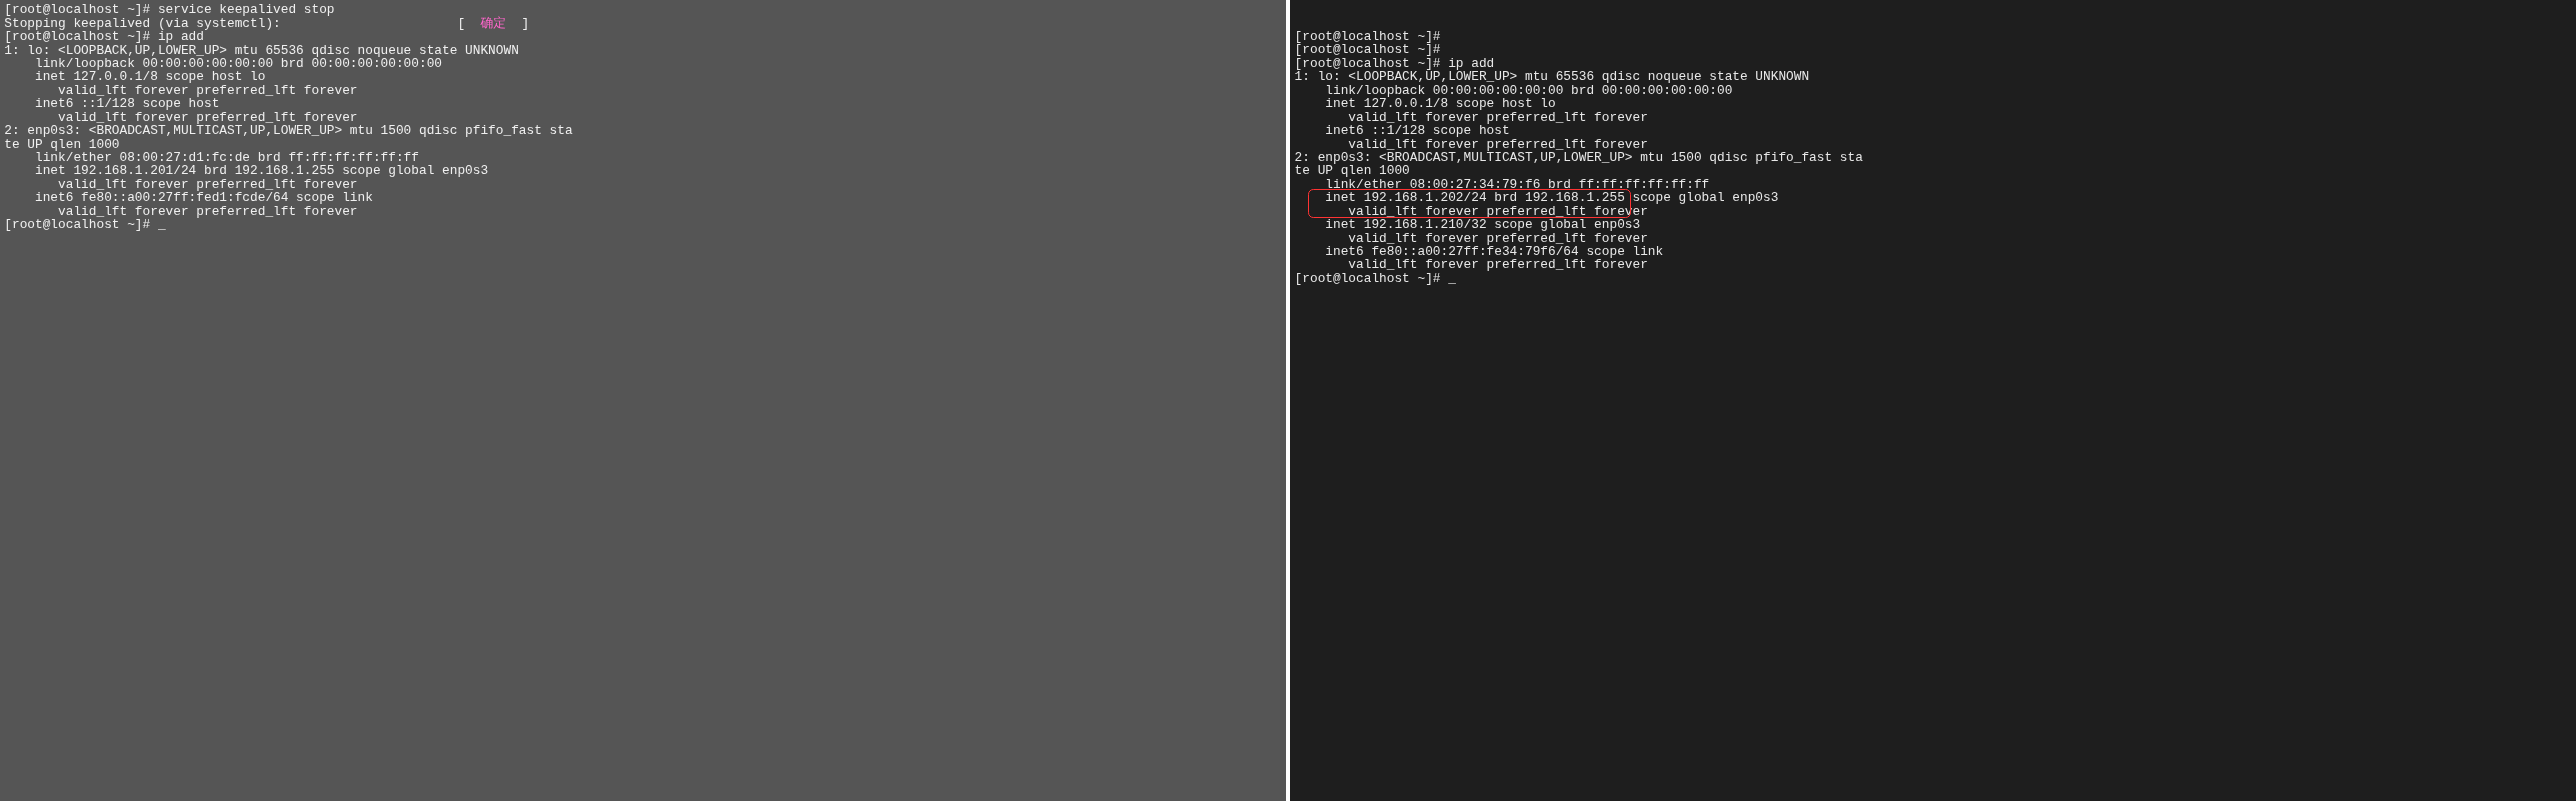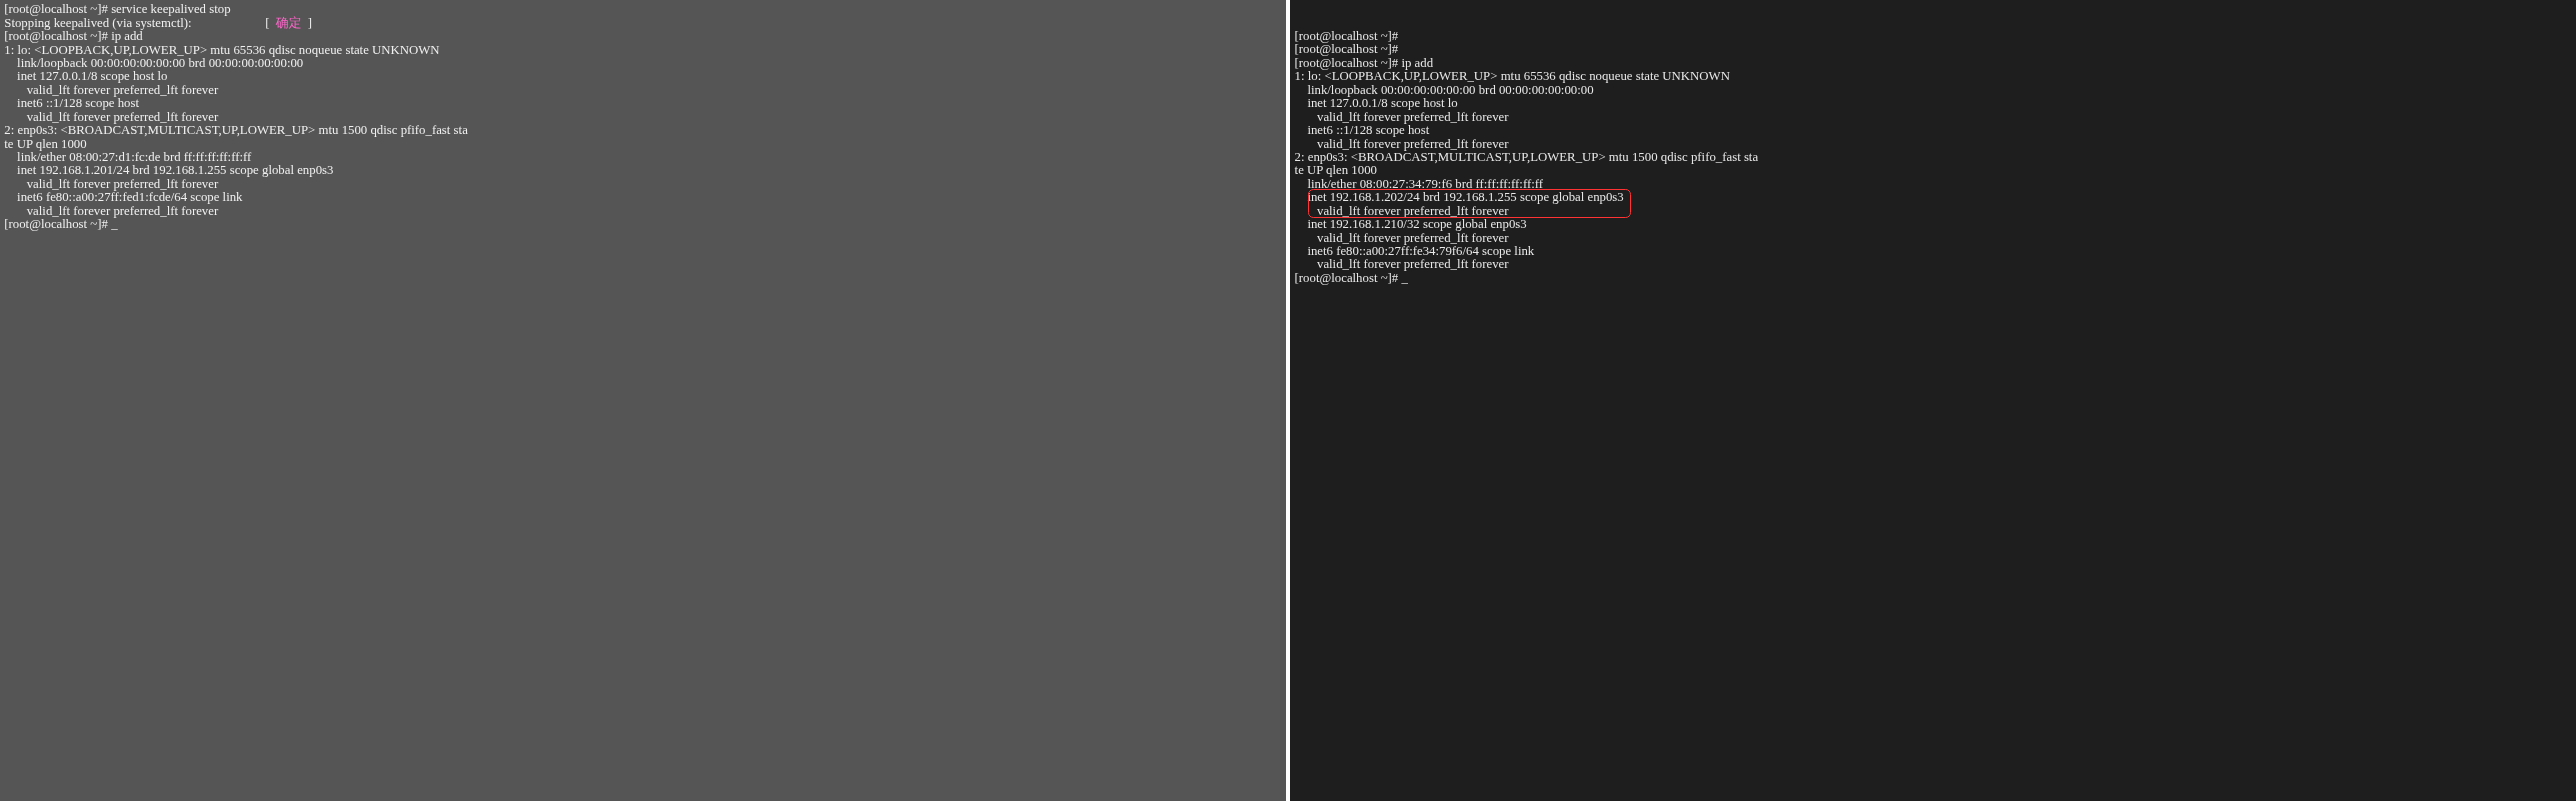--- a/index.html
+++ b/index.html
@@ -1,19 +1,18 @@
 <!DOCTYPE html>
 <html style="font-size:8.5px"><head>
 <meta charset="utf-8">
 <style>
   * {
     margin: 0;
     padding: 0;
     box-sizing: border-box;
-    font-family: Liberation Serif, serif;
   }
   body {
     font-family: 'Consolas', 'Monaco', 'Courier New', monospace;
     font-size: 12.8px;
     line-height: 1.05;
     background: #ffffff;
     display: flex;
     width: 2576px;
     height: 802px;
     overflow: hidden;

